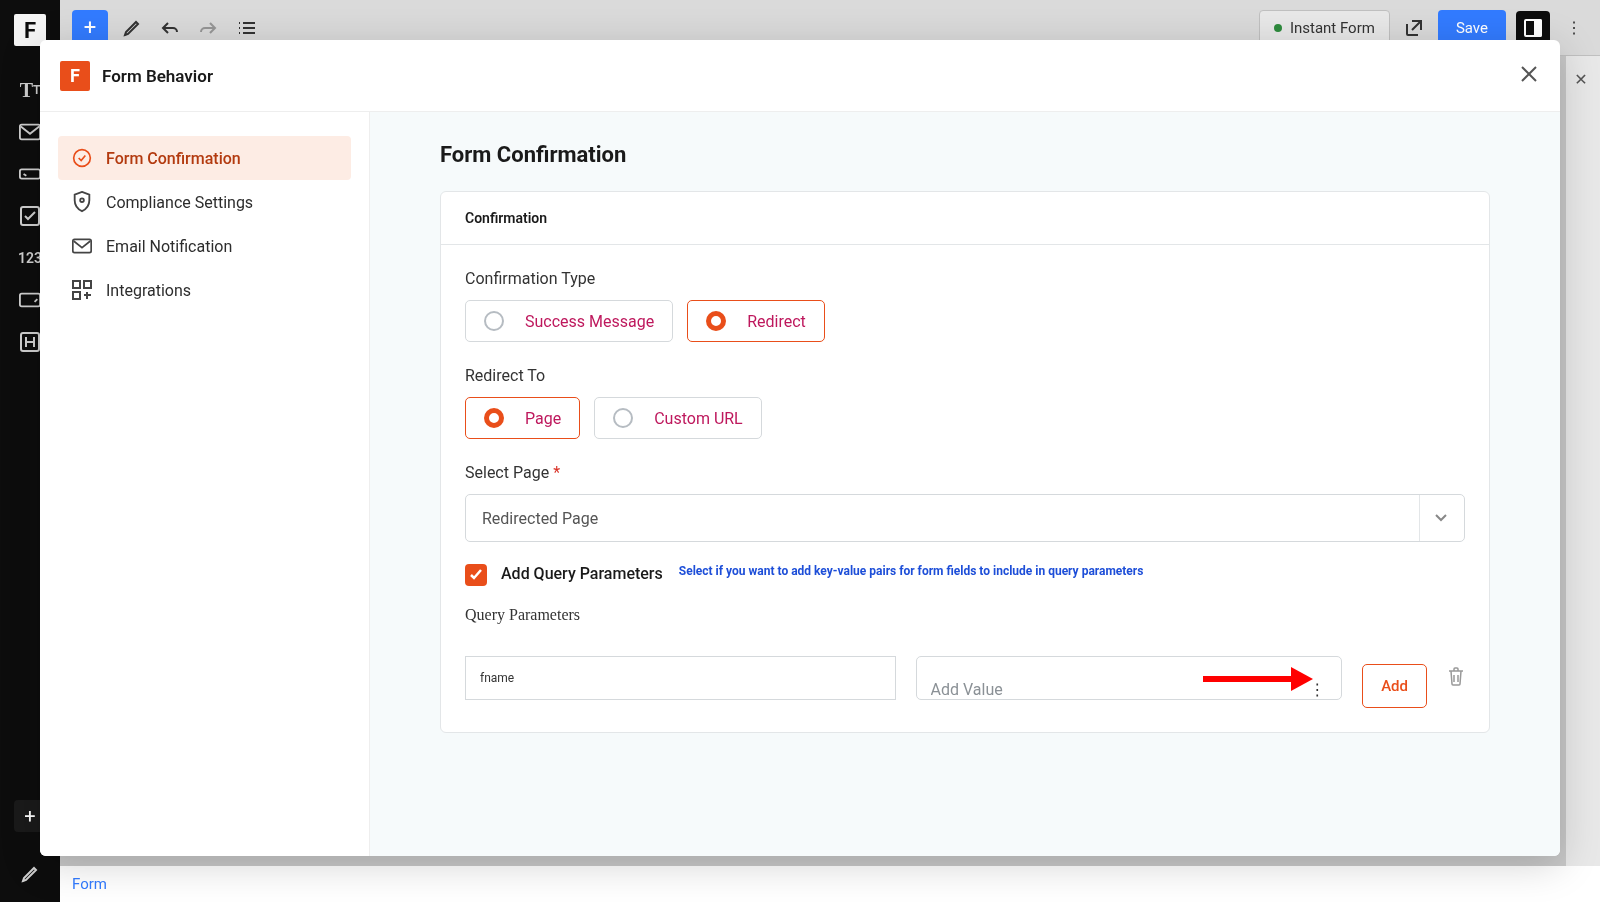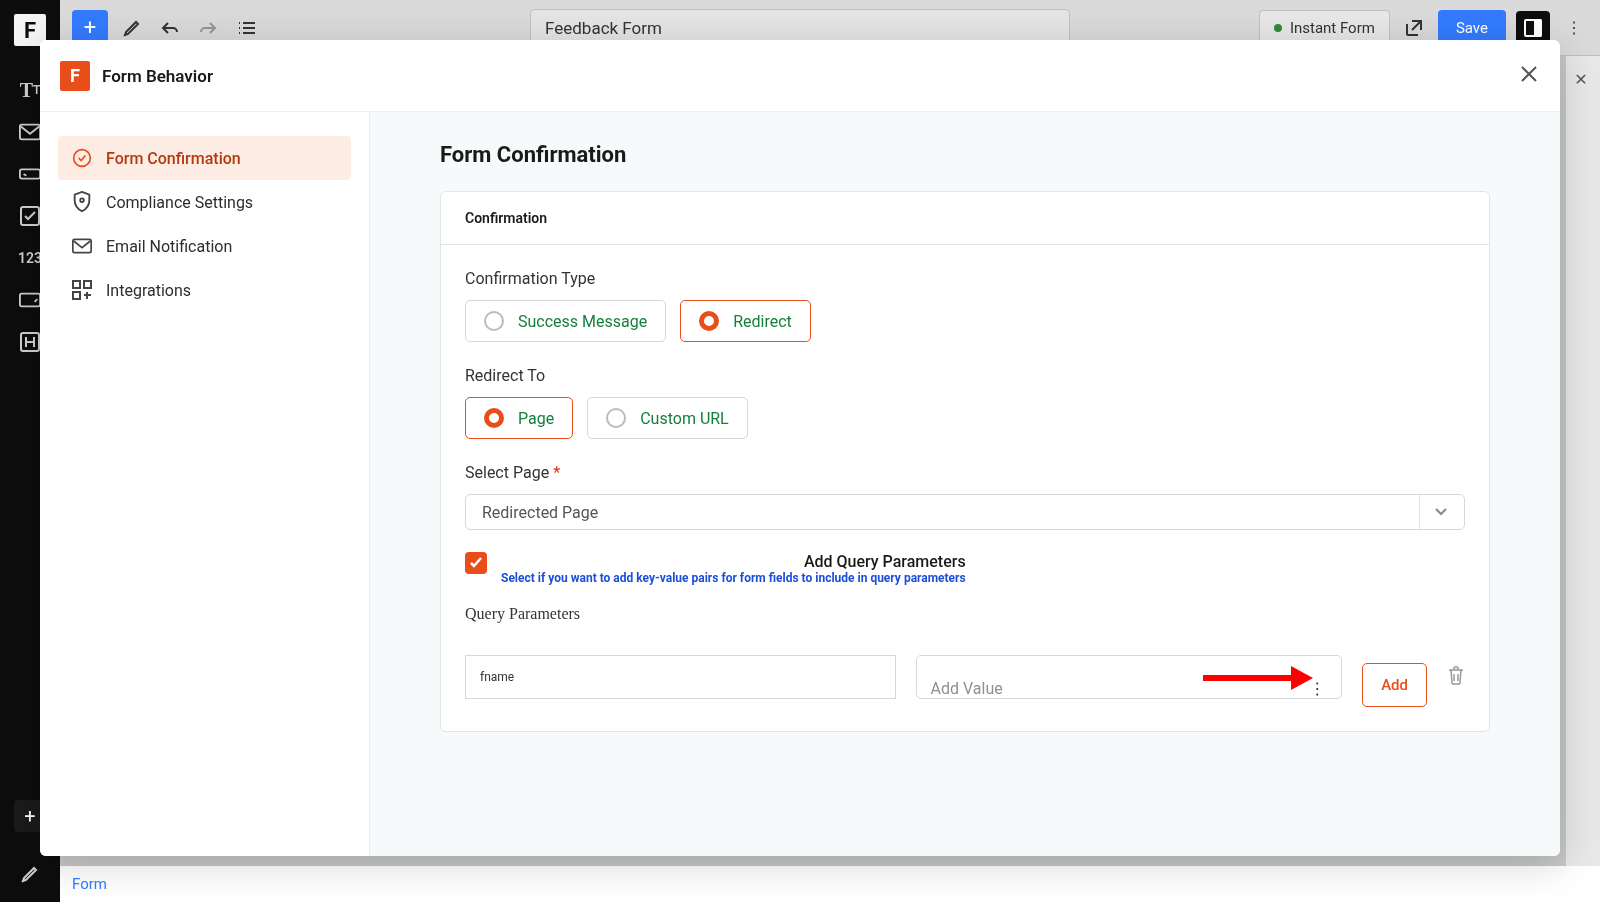--- a/index.html
+++ b/index.html
@@ -52,31 +52,31 @@
 .section-title { font-size: 22px; font-weight: 700; color: #1a1a1a; margin-bottom: 24px; }
 
 .card { background: #fff; border: 1px solid #e3e6e8; border-radius: 6px; }
 .card-header { padding: 18px 24px; border-bottom: 1px solid #e3e6e8; font-size: 14px; font-weight: 600; color: #1a1a1a; }
 .card-body { padding: 24px; }
 
 .field-label { font-size: 16px; color: #333; margin-bottom: 12px; }
 .field-label .req { color: #d93025; margin-left: 4px; }
 
 .radio-row { display: flex; gap: 14px; margin-bottom: 24px; }
-.radio-pill { display: flex; align-items: center; gap: 14px; padding: 10px 18px; border: 1px solid #d5d9dc; border-radius: 5px; font-size: 16px; color: #15803d; cursor: pointer; background:#fff;}
+.radio-pill { display: flex; align-items: center; gap: 21px; padding: 10px 18px; border: 1px solid #d5d9dc; border-radius: 5px; font-size: 16px; color: #be185d; cursor: pointer; background:#fff;}
 .radio-pill.selected { border-color: #e94e1a; }
 .radio-dot { width: 20px; height: 20px; border: 2px solid #b6bcc2; border-radius: 50%; position: relative; }
 .radio-pill.selected .radio-dot { border-color: #e94e1a; border-width:5px; }
 
-.select-box { width: 100%; border: 1px solid #d5d9dc; border-radius: 5px; height: 36px; display: flex; align-items: center; padding: 0 16px; font-size: 16px; color: #555; background:#fff; position:relative; margin-bottom: 22px;}
+.select-box { width: 100%; border: 1px solid #d5d9dc; border-radius: 5px; height: 48px; display: flex; align-items: center; padding: 0 16px; font-size: 16px; color: #555; background:#fff; position:relative; margin-bottom: 22px;}
 .select-box .chev { margin-left: auto; border-left:1px solid #e3e6e8; padding-left:14px; height:100%; display:flex; align-items:center; color:#888;}
 
 .chk-row { display: flex; align-items: flex-start; gap: 14px; margin-bottom: 6px; }
 .chk-box { width: 22px; height: 22px; background: #e94e1a; border-radius: 4px; display:flex; align-items:center; justify-content:center; flex-shrink:0; }
-.chk-label-wrap { display:flex; flex-direction:column; gap:0;align-items:flex-end;}
+.chk-label-wrap { display:flex; gap:16px;}
 .chk-label { font-size: 16px; font-weight: 500; color: #1a1a1a; }
 .chk-desc { font-size: 12px; color: #1d4ed8; font-weight: bold; }
 
 .query-label { font-size: 16px; color: #333; margin-top: 20px; margin-bottom: 24px; font-family: Liberation Serif, serif;}
 .qp-row { display: flex; align-items: center; gap: 20px; }
 .qp-input { flex: 1; height: 44px; border: 1px solid #d5d9dc; border-radius: 0; padding: 0 14px; font-size: 12px; color: #333; background:#fff;}
 .qp-value-wrap { flex: 1; height: 44px; border: 1px solid #d5d9dc; border-radius: 5px; display: flex; align-items: flex-end; padding: 0 10px 0 14px; background:#fff; position:relative;}
 .qp-value-wrap input { flex:1; border:none; outline:none; font-size:16px; background:transparent; color:#333;}
 .qp-value-wrap input::placeholder { color:#8b9196;}
 .qp-kebab { color:#333; padding:0 6px; cursor:pointer;}
@@ -151,23 +151,20 @@
       </div>
     <div class="tb-icon" style="opacity:.4;">
         <svg width="20" height="16" viewBox="0 0 20 16" fill="none" stroke="#333" stroke-width="2">
           <path d="M12 3l5 5-5 5M17 8H7a4 4 0 00-4 4"></path>
         </svg>
       </div>
     <div class="tb-icon">
         <svg width="20" height="16" viewBox="0 0 20 16" fill="none" stroke="#333" stroke-width="2">
           <path d="M7 3h12M3 3h1M7 8h12M3 8h1M7 13h12M3 13h1"></path>
         </svg>
-      </div>
-    <div class="title-field">
-        <span>Feedback Form</span>
       </div>
     <div class="spacer"></div>
     <div class="instant">
         <div class="dot"></div>
         <span>Instant Form</span>
       </div>
     <div class="tb-icon">
         <svg width="20" height="20" viewBox="0 0 20 20" fill="none" stroke="#333" stroke-width="2">
           <path d="M8 3h9v9M17 3L8 12M14 17H4a1 1 0 01-1-1V6"></path>
         </svg>

